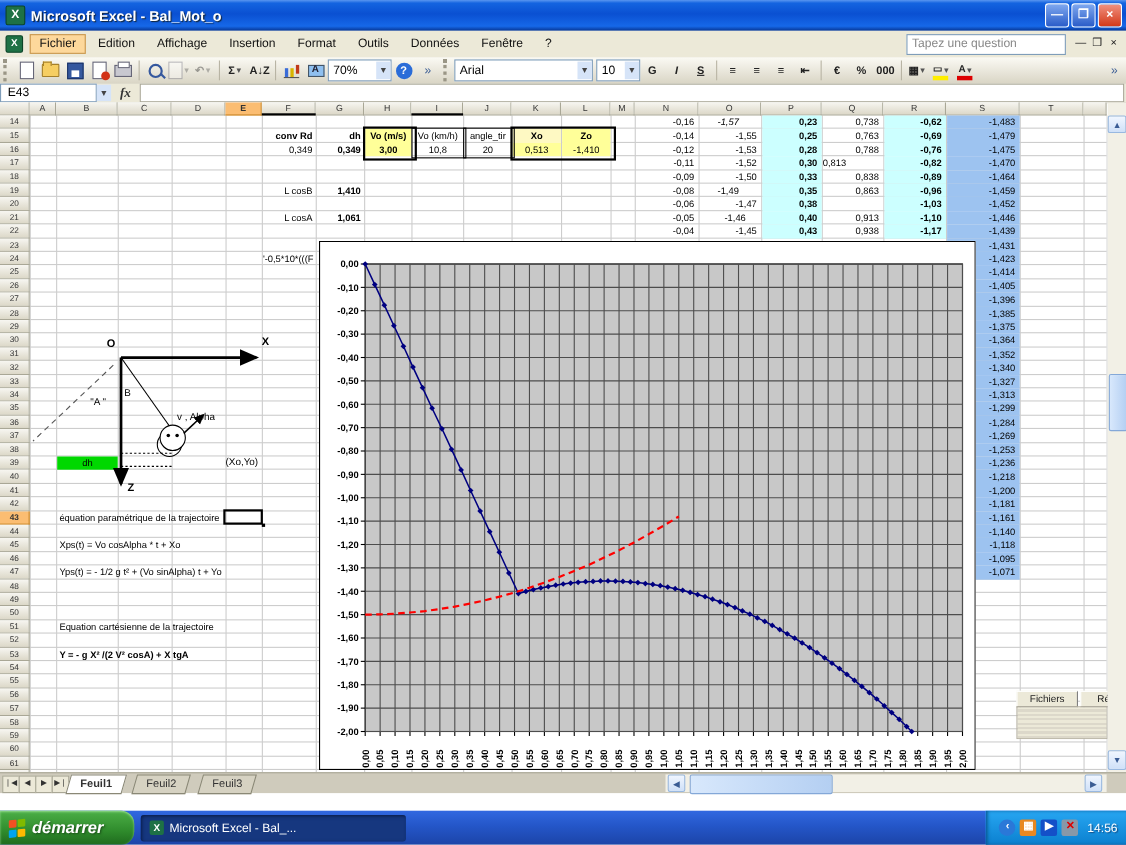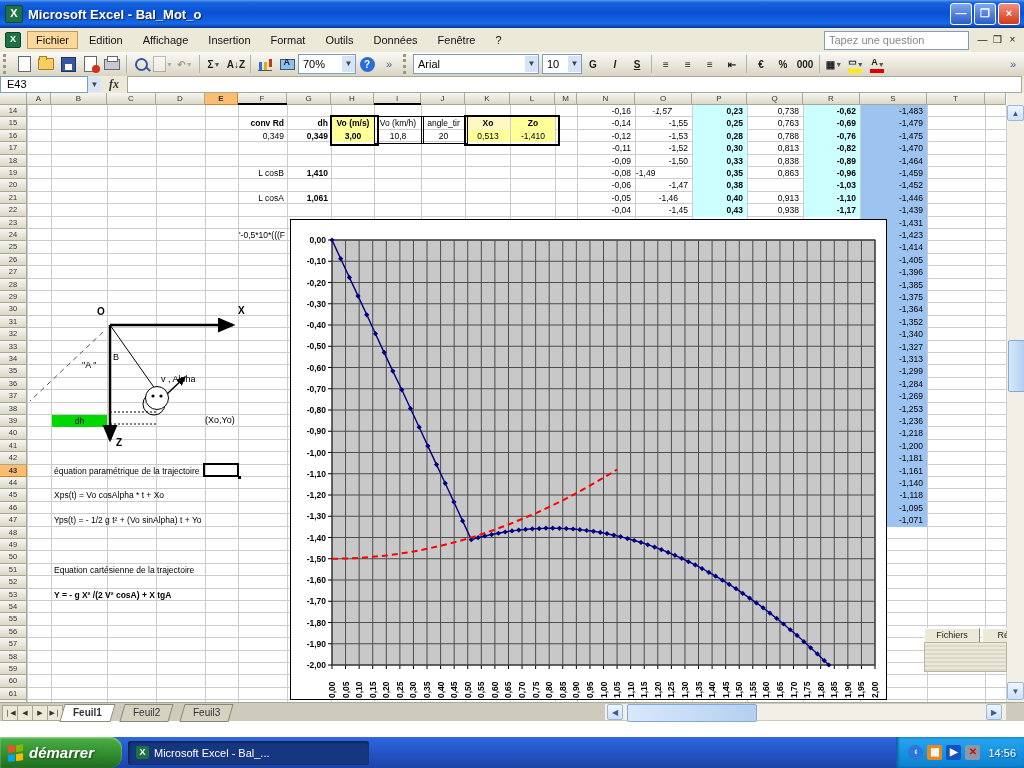--- a/index.html
+++ b/index.html
@@ -445,37 +445,37 @@
         <div class="cell abs" style="left: 578px; top: 61.6px; width: 57px; height: 12.4px; text-align: right; padding-right: 4px; z-index: 2;">-0,09</div>
         <div class="cell abs" style="left: 578px; top: 74px; width: 57px; height: 12.4px; text-align: right; padding-right: 4px; z-index: 2;">-0,08</div>
         <div class="cell abs" style="left: 578px; top: 86.4px; width: 57px; height: 12.4px; text-align: right; padding-right: 4px; z-index: 2;">-0,06</div>
         <div class="cell abs" style="left: 578px; top: 98.8px; width: 57px; height: 12.4px; text-align: right; padding-right: 4px; z-index: 2;">-0,05</div>
         <div class="cell abs" style="left: 578px; top: 111.2px; width: 57px; height: 12.4px; text-align: right; padding-right: 4px; z-index: 2;">-0,04</div>
         <div class="cell abs" style="left: 636px; top: 12px; width: 56px; height: 12.4px; text-align: center; padding-right: 4px; z-index: 2; font-style: italic;">-1,57</div>
         <div class="cell abs" style="left: 636px; top: 24.4px; width: 56px; height: 12.4px; text-align: right; padding-right: 4px; z-index: 2;">-1,55</div>
         <div class="cell abs" style="left: 636px; top: 36.8px; width: 56px; height: 12.4px; text-align: right; padding-right: 4px; z-index: 2;">-1,53</div>
         <div class="cell abs" style="left: 636px; top: 49.2px; width: 56px; height: 12.4px; text-align: right; padding-right: 4px; z-index: 2;">-1,52</div>
         <div class="cell abs" style="left: 636px; top: 61.6px; width: 56px; height: 12.4px; text-align: right; padding-right: 4px; z-index: 2;">-1,50</div>
-        <div class="cell abs" style="left: 636px; top: 74px; width: 56px; height: 12.4px; text-align: left; padding-right: 4px; z-index: 2;">-1,49</div>
+        <div class="cell abs" style="left: 636px; top: 74px; width: 56px; height: 12.4px; text-align: center; padding-right: 4px; z-index: 2;">-1,49</div>
         <div class="cell abs" style="left: 636px; top: 86.4px; width: 56px; height: 12.4px; text-align: right; padding-right: 4px; z-index: 2;">-1,47</div>
         <div class="cell abs" style="left: 636px; top: 98.8px; width: 56px; height: 12.4px; text-align: right; padding-right: 14px; z-index: 2;">-1,46</div>
         <div class="cell abs" style="left: 636px; top: 111.2px; width: 56px; height: 12.4px; text-align: right; padding-right: 4px; z-index: 2;">-1,45</div>
         <div class="cell abs" style="left: 693px; top: 12px; width: 54px; height: 12.4px; text-align: right; padding-right: 4px; z-index: 2; background: rgb(204, 255, 255); font-weight: bold;">0,23</div>
         <div class="cell abs" style="left: 693px; top: 24.4px; width: 54px; height: 12.4px; text-align: right; padding-right: 4px; z-index: 2; background: rgb(204, 255, 255); font-weight: bold;">0,25</div>
         <div class="cell abs" style="left: 693px; top: 36.8px; width: 54px; height: 12.4px; text-align: right; padding-right: 4px; z-index: 2; background: rgb(204, 255, 255); font-weight: bold;">0,28</div>
         <div class="cell abs" style="left: 693px; top: 49.2px; width: 54px; height: 12.4px; text-align: right; padding-right: 4px; z-index: 2; background: rgb(204, 255, 255); font-weight: bold;">0,30</div>
         <div class="cell abs" style="left: 693px; top: 61.6px; width: 54px; height: 12.4px; text-align: right; padding-right: 4px; z-index: 2; background: rgb(204, 255, 255); font-weight: bold;">0,33</div>
         <div class="cell abs" style="left: 693px; top: 74px; width: 54px; height: 12.4px; text-align: right; padding-right: 4px; z-index: 2; background: rgb(204, 255, 255); font-weight: bold;">0,35</div>
         <div class="cell abs" style="left: 693px; top: 86.4px; width: 54px; height: 12.4px; text-align: right; padding-right: 4px; z-index: 2; background: rgb(204, 255, 255); font-weight: bold;">0,38</div>
         <div class="cell abs" style="left: 693px; top: 98.8px; width: 54px; height: 12.4px; text-align: right; padding-right: 4px; z-index: 2; background: rgb(204, 255, 255); font-weight: bold;">0,40</div>
         <div class="cell abs" style="left: 693px; top: 111.2px; width: 54px; height: 12.4px; text-align: right; padding-right: 4px; z-index: 2; background: rgb(204, 255, 255); font-weight: bold;">0,43</div>
         <div class="cell abs" style="left: 748px; top: 12px; width: 55px; height: 12.4px; text-align: right; padding-right: 4px; z-index: 2;">0,738</div>
         <div class="cell abs" style="left: 748px; top: 24.4px; width: 55px; height: 12.4px; text-align: right; padding-right: 4px; z-index: 2;">0,763</div>
         <div class="cell abs" style="left: 748px; top: 36.8px; width: 55px; height: 12.4px; text-align: right; padding-right: 4px; z-index: 2;">0,788</div>
-        <div class="cell abs" style="left: 748px; top: 49.2px; width: 55px; height: 12.4px; text-align: right; padding-right: 4px; z-index: 2;">0,813</div>
+        <div class="cell abs" style="left: 748px; top: 49.2px; width: 55px; height: 12.4px; padding-right: 4px; z-index: 2;">0,813</div>
         <div class="cell abs" style="left: 748px; top: 61.6px; width: 55px; height: 12.4px; text-align: right; padding-right: 4px; z-index: 2;">0,838</div>
         <div class="cell abs" style="left: 748px; top: 74px; width: 55px; height: 12.4px; text-align: right; padding-right: 4px; z-index: 2;">0,863</div>
         <div class="cell abs" style="left: 748px; top: 86.4px; width: 55px; height: 12.4px; text-align: right; padding-right: 4px; z-index: 2; margin-top: 44px;">0,888</div>
         <div class="cell abs" style="left: 748px; top: 98.8px; width: 55px; height: 12.4px; text-align: right; padding-right: 4px; z-index: 2;">0,913</div>
         <div class="cell abs" style="left: 748px; top: 111.2px; width: 55px; height: 12.4px; text-align: right; padding-right: 4px; z-index: 2;">0,938</div>
         <div class="cell abs" style="left: 804px; top: 12px; width: 56px; height: 12.4px; text-align: right; padding-right: 4px; z-index: 2; background: rgb(204, 255, 255); font-weight: bold;">-0,62</div>
         <div class="cell abs" style="left: 804px; top: 24.4px; width: 56px; height: 12.4px; text-align: right; padding-right: 4px; z-index: 2; background: rgb(204, 255, 255); font-weight: bold;">-0,69</div>
         <div class="cell abs" style="left: 804px; top: 36.8px; width: 56px; height: 12.4px; text-align: right; padding-right: 4px; z-index: 2; background: rgb(204, 255, 255); font-weight: bold;">-0,76</div>
         <div class="cell abs" style="left: 804px; top: 49.2px; width: 56px; height: 12.4px; text-align: right; padding-right: 4px; z-index: 2; background: rgb(204, 255, 255); font-weight: bold;">-0,82</div>
         <div class="cell abs" style="left: 804px; top: 61.6px; width: 56px; height: 12.4px; text-align: right; padding-right: 4px; z-index: 2; background: rgb(204, 255, 255); font-weight: bold;">-0,89</div>

